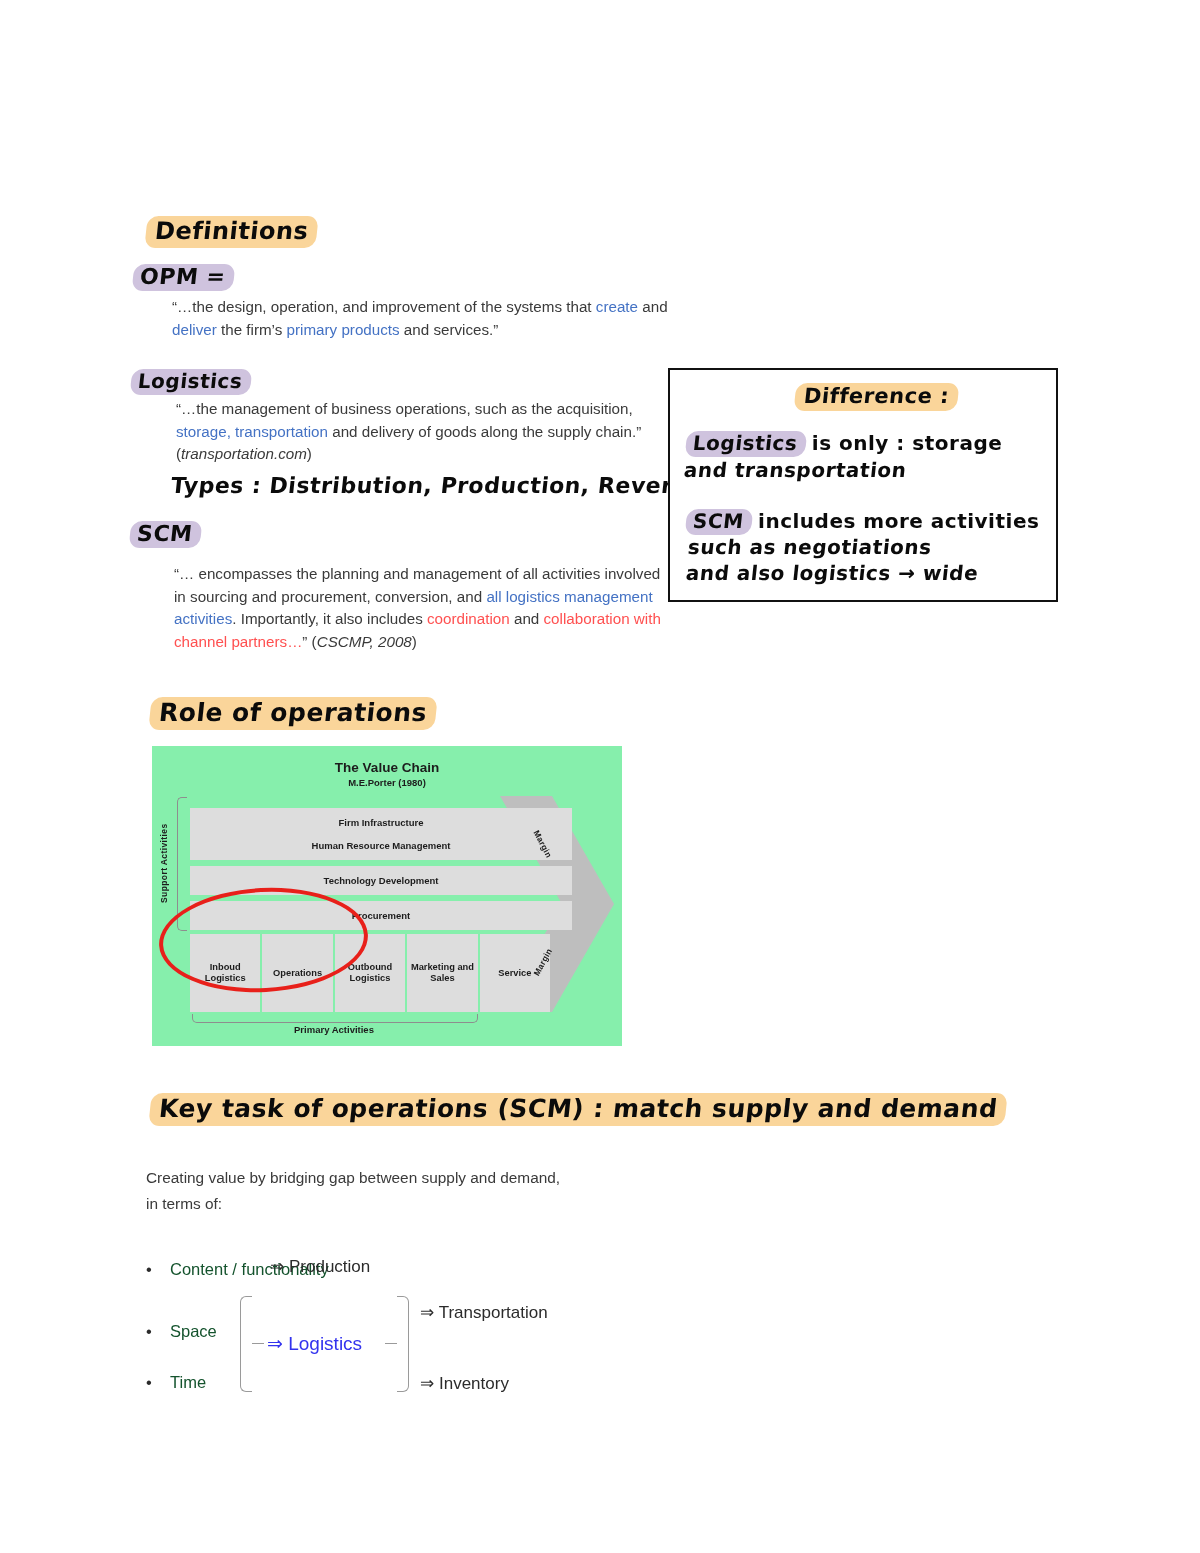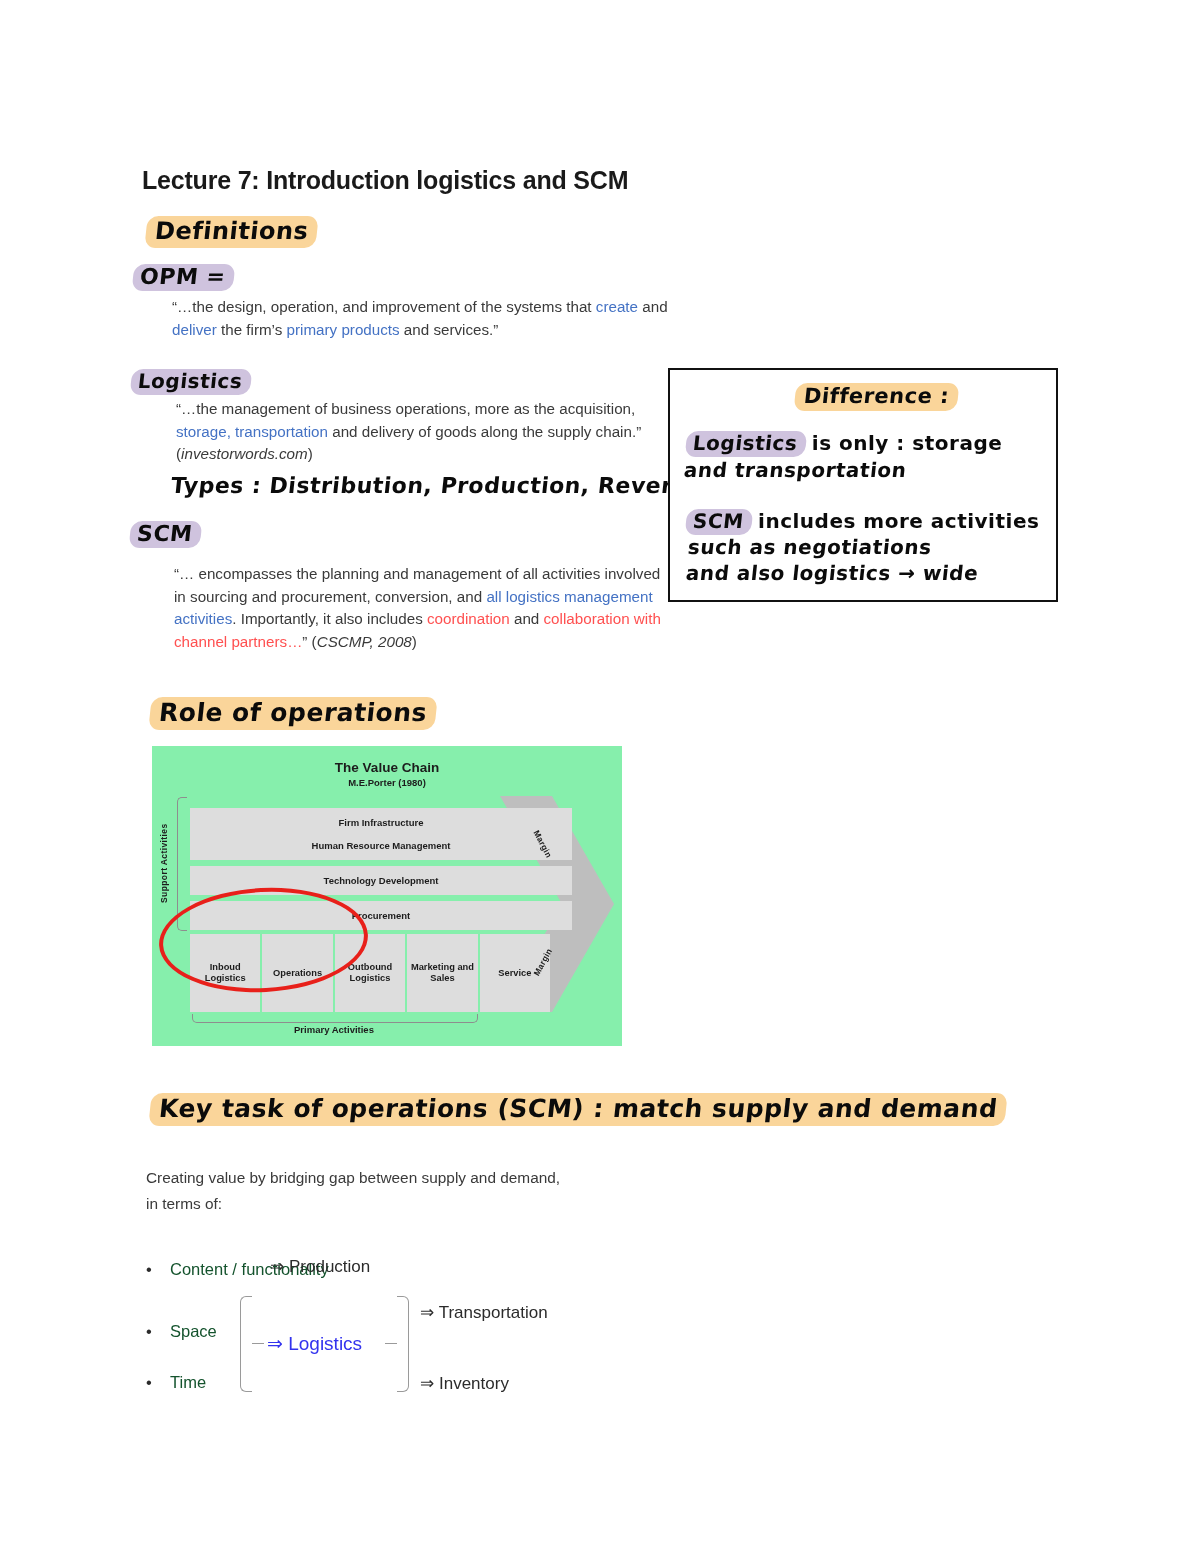--- a/index.html
+++ b/index.html
@@ -374,38 +374,37 @@
     position: absolute;
     height: 0;
     border-top: 1.4px solid #9a9a9a;
   }
 </style>
 </head>
 <body>
 
 <div class="page">
 
-  <div class="title">Lecture 7: Introduction logistics and SCM</div>
 
   <div class="sec-defs">
     <span class="hand hl-orange">Definitions</span>
   </div>
 
   <div class="sec-opm">
     <span class="hand hl-purple">OPM =</span>
   </div>
   <div class="body-text opm-body">
     <span>“…the design, operation, and improvement of the systems that </span><span class="blue">create</span><span> and </span><span class="blue">deliver</span><span> the firm’s </span><span class="blue">primary products</span><span> and services.”</span>
   </div>
 
   <div class="sec-log">
     <span class="hand hl-purple">Logistics</span>
   </div>
   <div class="body-text log-body">
-    <span>“…the management of business operations, more as the acquisition, </span><span class="blue">storage, transportation</span><span> and delivery of goods along the supply chain.” (</span><span class="ital">investorwords.com</span><span>)</span>
+    <span>“…the management of business operations, such as the acquisition, </span><span class="blue">storage, transportation</span><span> and delivery of goods along the supply chain.” (</span><span class="ital">transportation.com</span><span>)</span>
   </div>
 
   <div class="types-line hand">Types : Distribution, Production, Reverse</div>
 
   <div class="sec-scm">
     <span class="hand hl-purple">SCM</span>
   </div>
   <div class="body-text scm-body">
     <span>“… encompasses the planning and management of all activities involved in sourcing and procurement, conversion, and </span><span class="blue">all logistics management activities</span><span>. Importantly, it also includes </span><span class="red">coordination</span><span> and </span><span class="red">collaboration with channel partners…</span><span>” (</span><span class="ital">CSCMP, 2008</span><span>)</span>
   </div>

